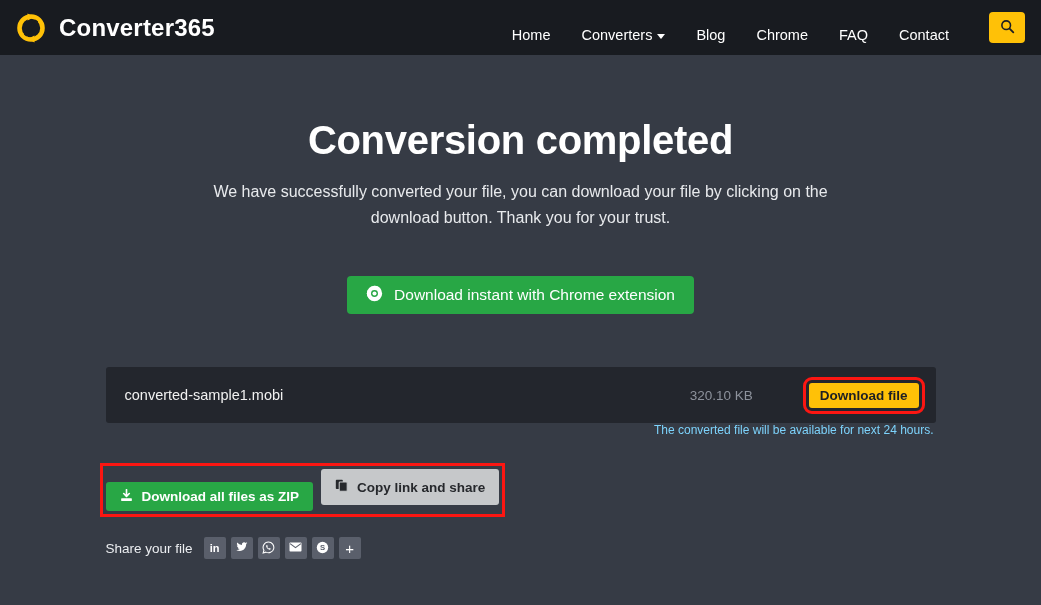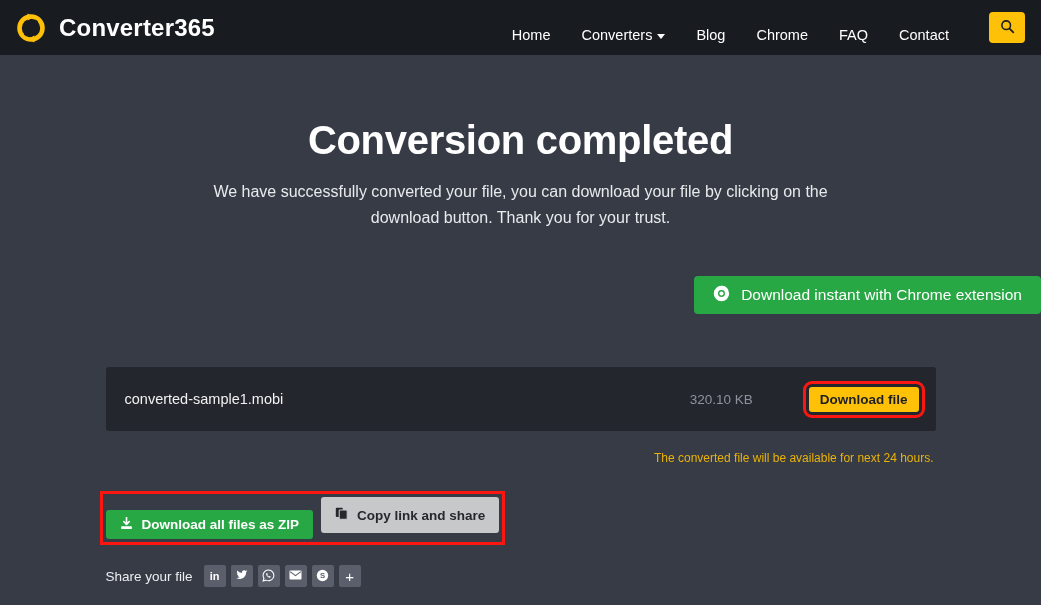--- a/index.html
+++ b/index.html
@@ -104,21 +104,21 @@
     font-size: 16px;
     line-height: 26px;
     color: #e8eaed;
     margin: 16px auto 0;
     max-width: 680px;
     font-weight: 400;
   }
 
   .cta-wrap {
     display: flex;
-    justify-content: flex-end;
+    justify-content: center;
     margin-top: 45px;
   }
 
   .btn-chrome {
     background: #28a745;
     color: #ffffff;
     border: none;
     border-radius: 4px;
     height: 38px;
     padding: 0 19px;
@@ -134,21 +134,21 @@
   .content {
     width: 830px;
     margin: 0 auto;
     padding-left: 0;
   }
 
   .file-row {
     margin-top: 53px;
     background: #23262d;
     border-radius: 3px;
-    height: 64px;
+    height: 56px;
     display: flex;
     align-items: center;
     padding: 0 17px 0 19px;
     position: relative;
   }
 
   .file-name {
     font-size: 14.5px;
     color: #f1f1f1;
   }
@@ -184,22 +184,21 @@
   .hl-group {
     display: inline-flex;
     gap: 8px;
     outline: 3px solid #fc1612;
     outline-offset: 3px;
   }
 
   .notice {
     text-align: right;
     font-size: 12px;
-    color: #eab308;
-    margin-top: 20px;
+    color: #7dd3fc;
     padding-right: 2px;
   }
 
   
   .actions {
     margin-top: 32px;
     display: flex;
     align-items: center;
   }
 

